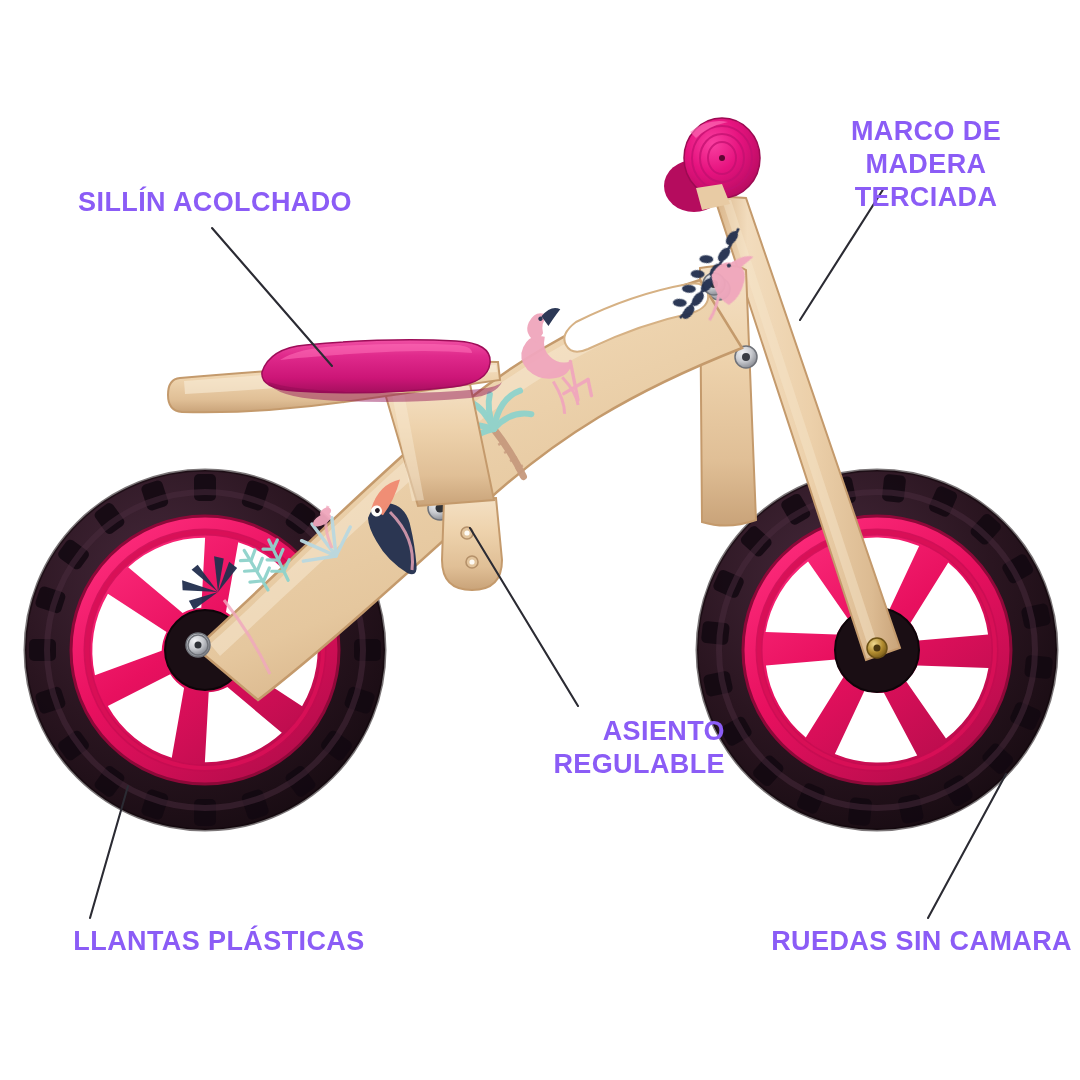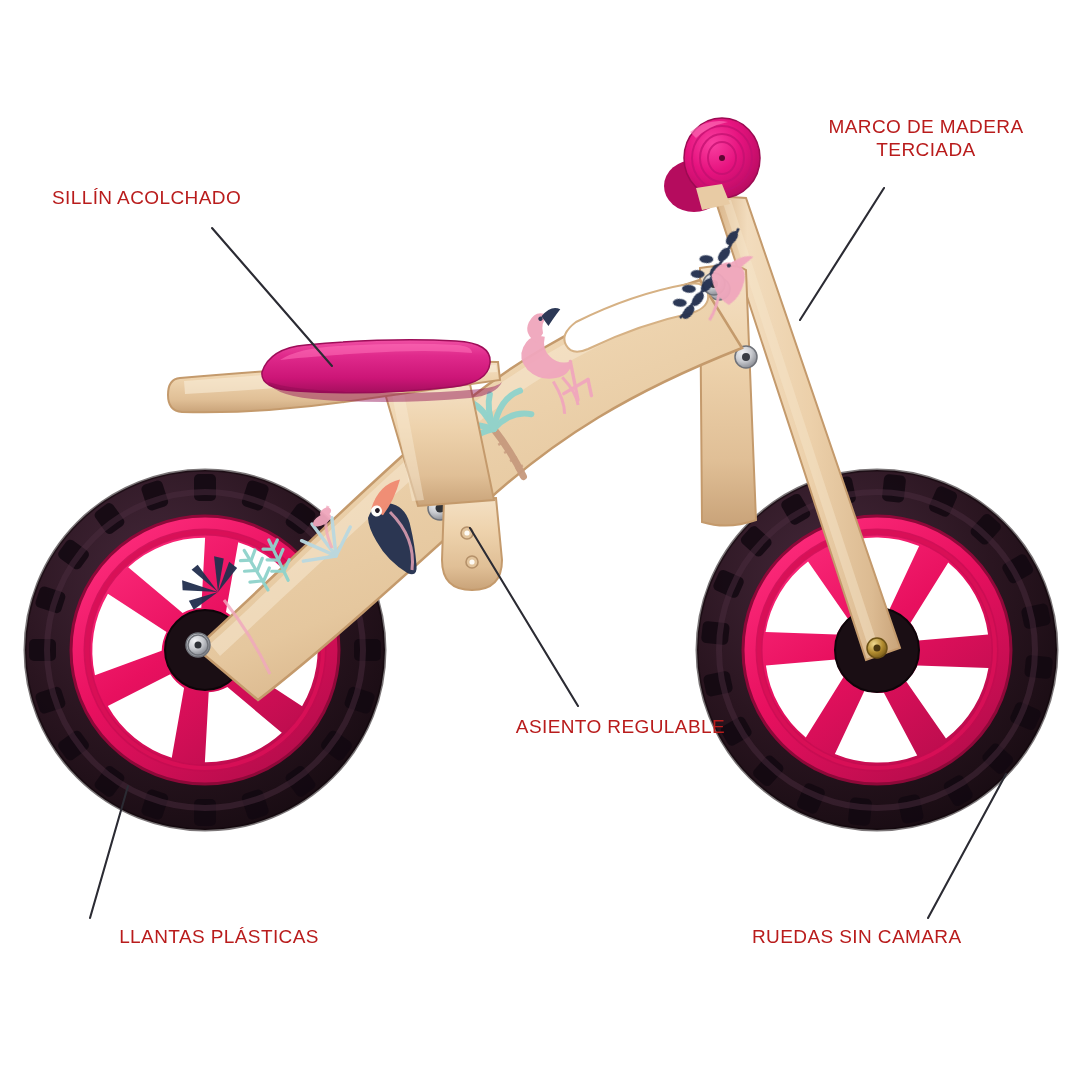--- a/index.html
+++ b/index.html
@@ -6,33 +6,33 @@
   body{
     width:1080px;height:1080px;position:relative;overflow:hidden;
     font-family:"Liberation Sans", sans-serif;
     -webkit-font-smoothing:antialiased;
   }
   #stage{position:absolute;inset:0;width:1080px;height:1080px;}
   svg.art{position:absolute;left:0;top:0;width:1080px;height:1080px;display:block;}
 
   .callout{
     position:absolute;
-    color:#b91c1c;
-    font-size:19px;
-    font-weight:400;
+    color:#8b5cf6;
+    font-size:27px;
+    font-weight:700;
     letter-spacing:0.4px;
     line-height:1.22;
     white-space:pre-line;
     text-align:center;
   }
   .callout.l-frame{ left:795px; top:115px; width:262px; text-align:center;}
-  .callout.l-seat{ left:52px;  top:186px; width:300px; text-align:left;}
+  .callout.l-seat{ left:52px;  top:186px; width:300px; text-align:right;}
   .callout.l-adj{  left:435px; top:715px; width:290px; text-align:right;}
   .callout.l-rims{ left:69px;  top:925px; width:300px; text-align:center;}
-  .callout.l-tires{left:752px; top:925px; width:320px; text-align:left;}
+  .callout.l-tires{left:752px; top:925px; width:320px; text-align:right;}
 </style>
 </head>
 <body>
 
 <div id="stage">
 
   <svg class="art" viewBox="0 0 1080 1080">
     <defs>
       <linearGradient id="woodV" x1="0" y1="0" x2="1" y2="0">
         <stop offset="0" stop-color="#d8b387"></stop>

